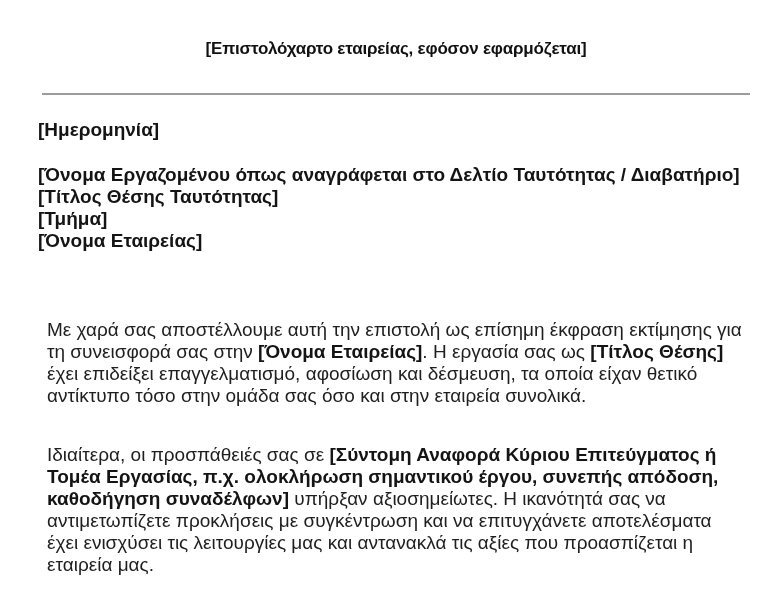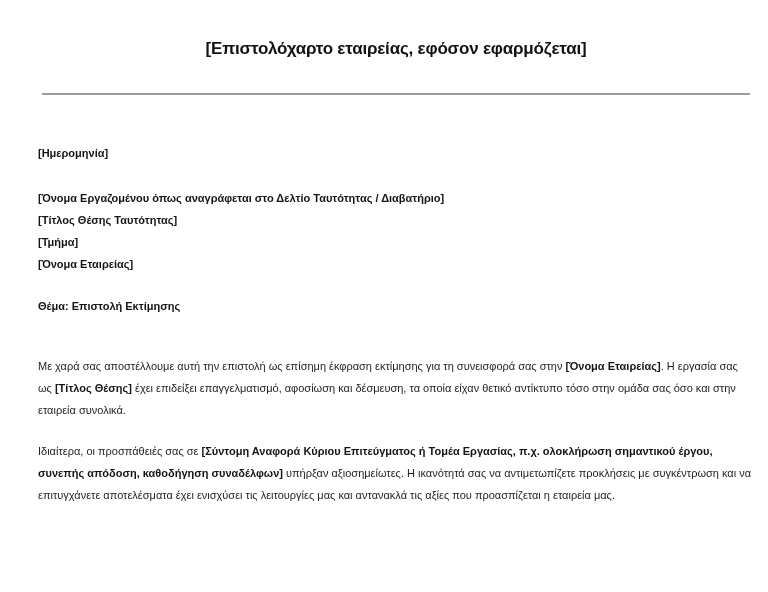--- a/index.html
+++ b/index.html
@@ -30,33 +30,33 @@
     .rule {
       position: absolute;
       top: 93px;
       left: 42px;
       width: 708px;
       height: 0;
       border-top: 2px solid #9c9c9c;
     }
     .content {
       position: absolute;
-      top: 142px;
+      top: 119px;
       left: 38px;
       width: 716px;
-      font-size: 11px;
+      font-size: 19px;
       line-height: 22px;
       color: #1f1f1f;
     }
     .block { margin: 0; }
     .bold { font-weight: bold; color: #141414; }
     .gap-1 { height: 23px; }
     .gap-2 { height: 20px; }
     .gap-3 { height: 19px; }
-    .para { margin: 0; }
+    .para { margin: 9px; }
   </style>
 </head>
 <body>
 
 <div>
 
   <div class="letterhead">[Επιστολόχαρτο εταιρείας, εφόσον εφαρμόζεται]</div>
 
   <div class="rule"></div>
 
@@ -68,21 +68,20 @@
 
     <div>
       <p class="block bold">[Όνομα Εργαζομένου όπως αναγράφεται στο Δελτίο Ταυτότητας / Διαβατήριο]</p>
       <p class="block bold">[Τίτλος Θέσης Ταυτότητας]</p>
       <p class="block bold">[Τμήμα]</p>
       <p class="block bold">[Όνομα Εταιρείας]</p>
     </div>
 
     <div class="gap-2"></div>
 
-    <p class="block bold">Θέμα: Επιστολή Εκτίμησης</p>
 
     <div class="gap-3"></div>
 
 
     <div class="gap-3"></div>
 
     <p class="para"><span>Με χαρά σας αποστέλλουμε αυτή την επιστολή ως επίσημη έκφραση εκτίμησης για τη συνεισφορά σας στην </span><span class="bold">[Όνομα Εταιρείας]</span><span>. Η εργασία σας ως </span><span class="bold">[Τίτλος Θέσης]</span><span> έχει επιδείξει επαγγελματισμό, αφοσίωση και δέσμευση, τα οποία είχαν θετικό αντίκτυπο τόσο στην ομάδα σας όσο και στην εταιρεία συνολικά.</span></p>
 
     <div class="gap-3"></div>
 

